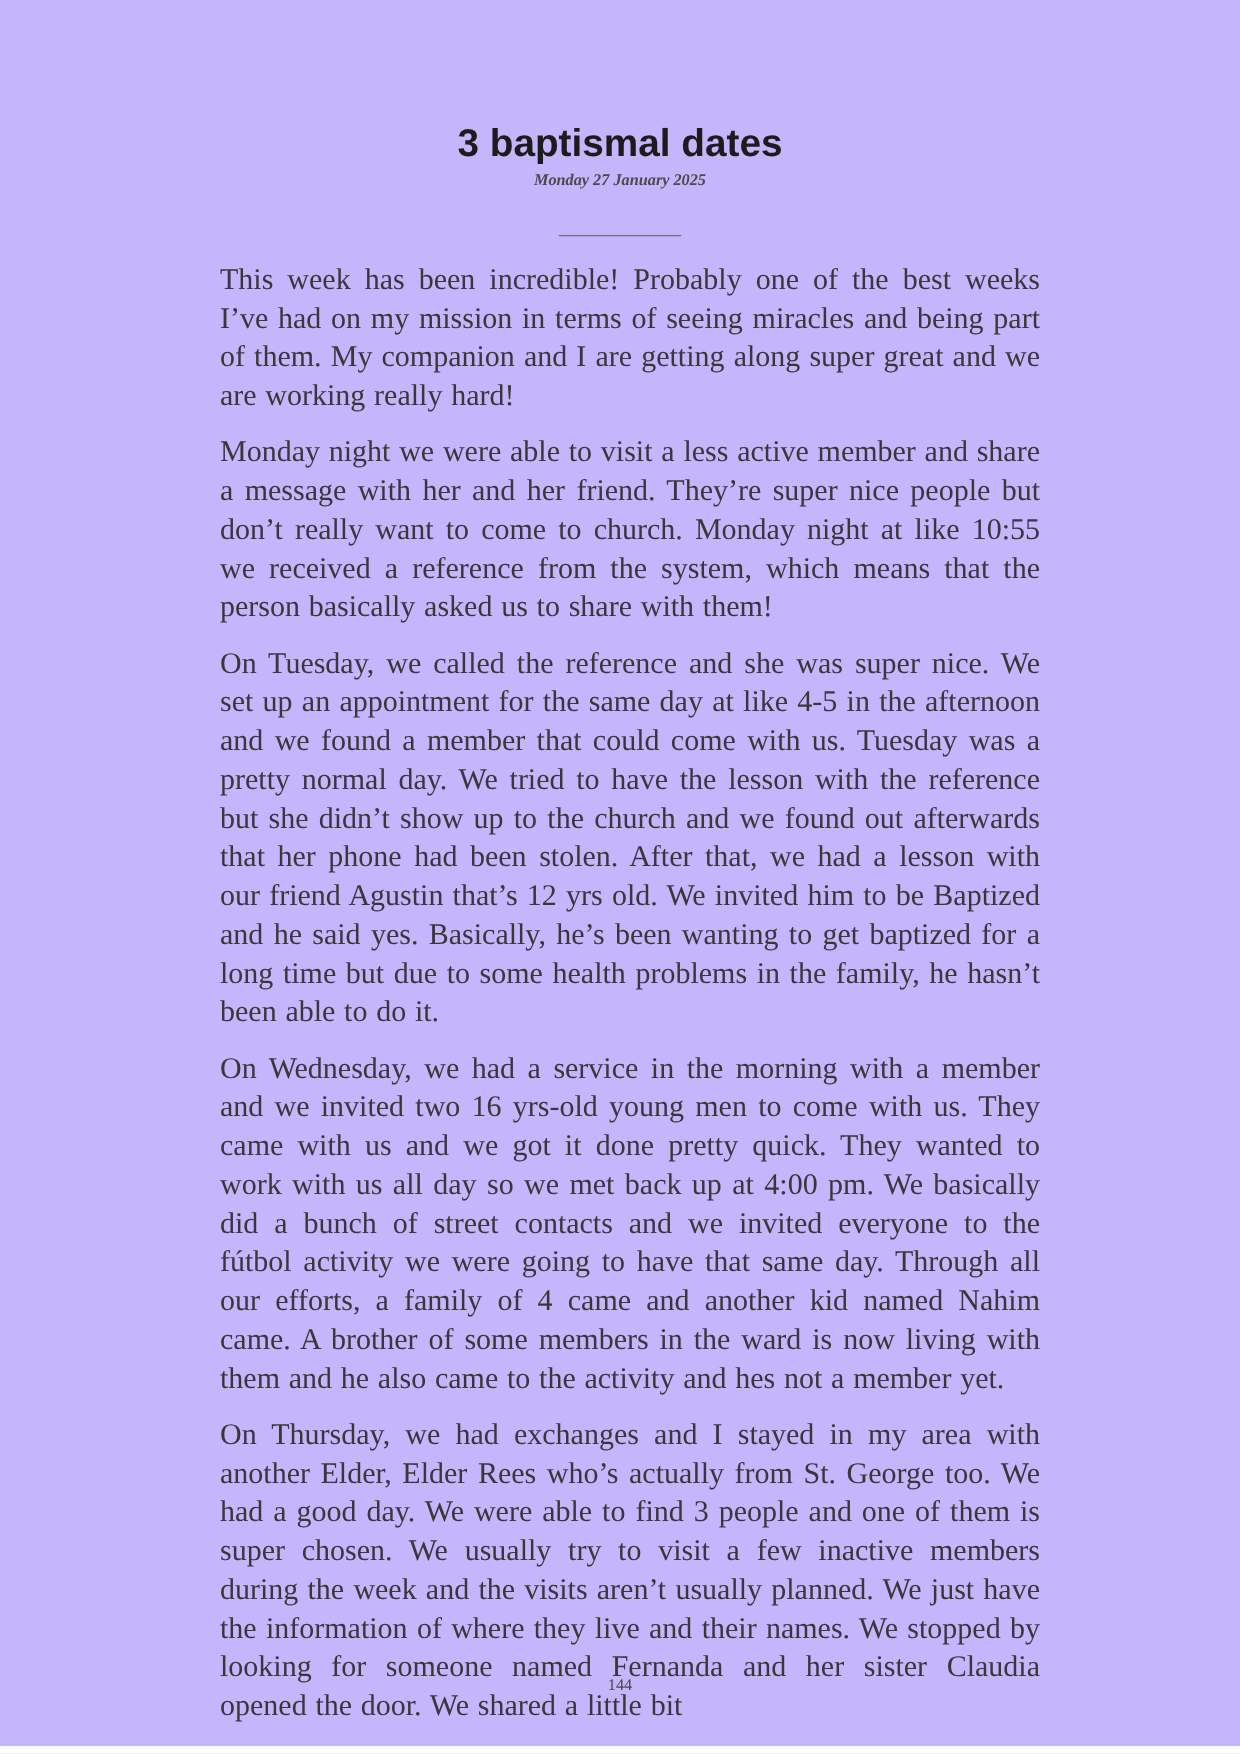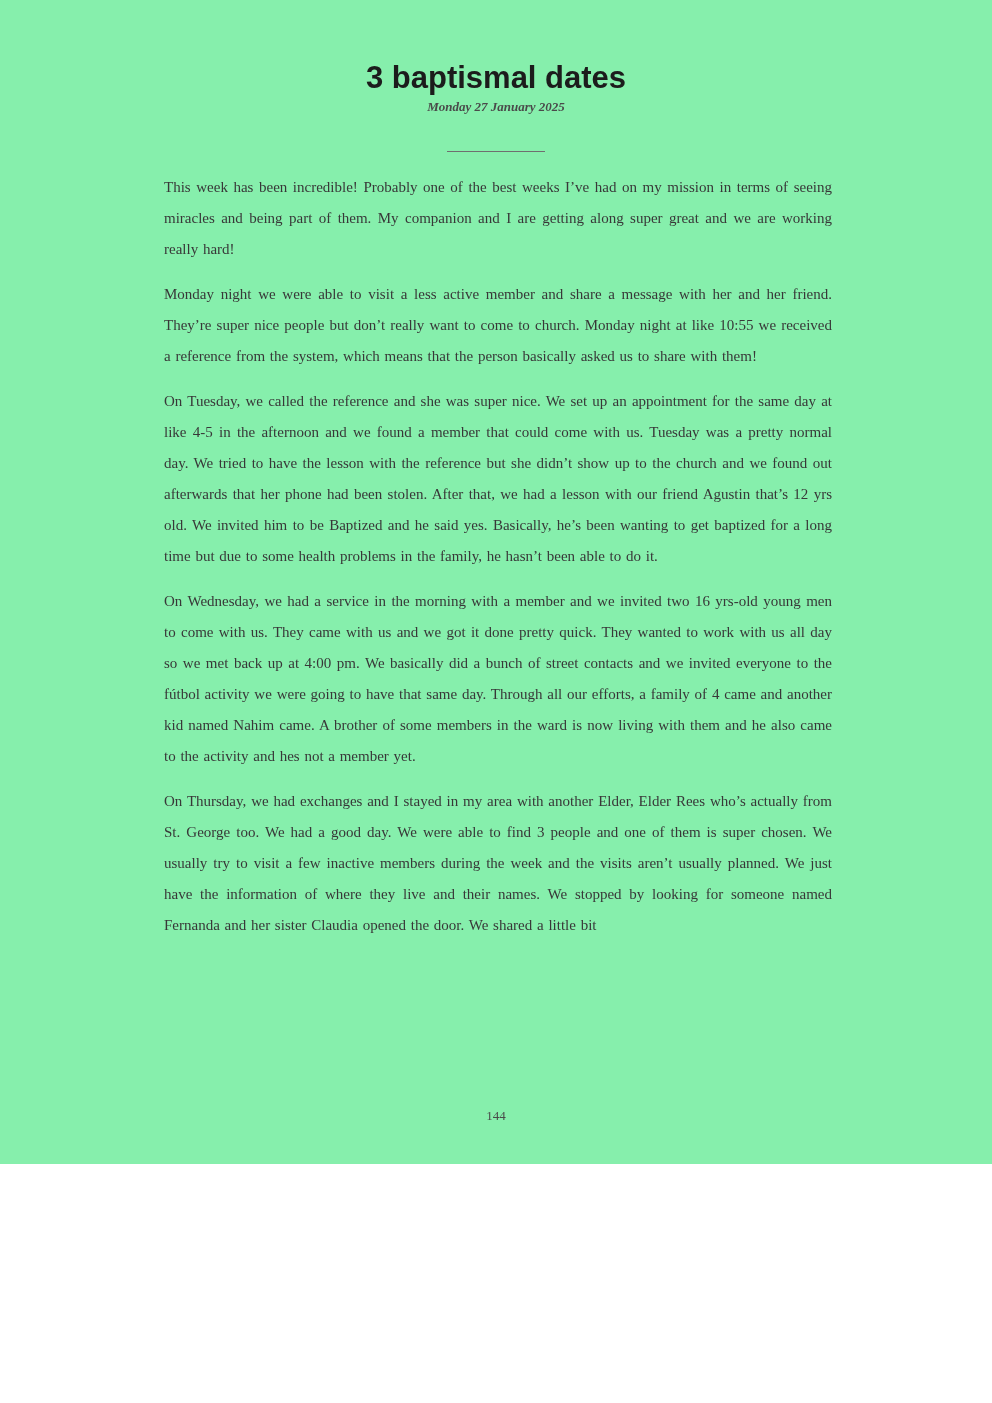--- a/index.html
+++ b/index.html
@@ -3,25 +3,25 @@
 <meta charset="utf-8">
 <style>
   html, body {
     margin: 0;
     padding: 0;
     background: #ffffff;
   }
   .page {
     position: relative;
     width: 992px;
-    height: 1164px;
+    height: 1397px;
     margin: 0 auto;
-    background: #86efac;
+    background: #c4b5fd;
     box-sizing: border-box;
-    padding-top: 60px;
+    padding-top: 97px;
     overflow: hidden;
     font-family: "Liberation Serif", serif;
   }
   .doc-header {
     text-align: center;
   }
   .doc-title {
     margin: 0;
     font-family: "Liberation Sans", sans-serif;
     font-weight: 700;
@@ -43,22 +43,22 @@
     width: 98px;
     border: none;
     border-top: 1px solid #6f6f6f;
     margin: 36px auto 0 auto;
   }
   .doc-body {
     width: 672px;
     margin: 20px auto 0 auto;
   }
   .doc-body p {
-    margin: 0 0 14px 4px;
-    font-size: 15px;
+    margin: 0 0 14px 16px;
+    font-size: 24px;
     line-height: 31px;
     text-align: justify;
     color: #383838;
     word-spacing: 1px;
   }
   .doc-footer {
     position: absolute;
     left: 0;
     right: 0;
     bottom: 40px;

